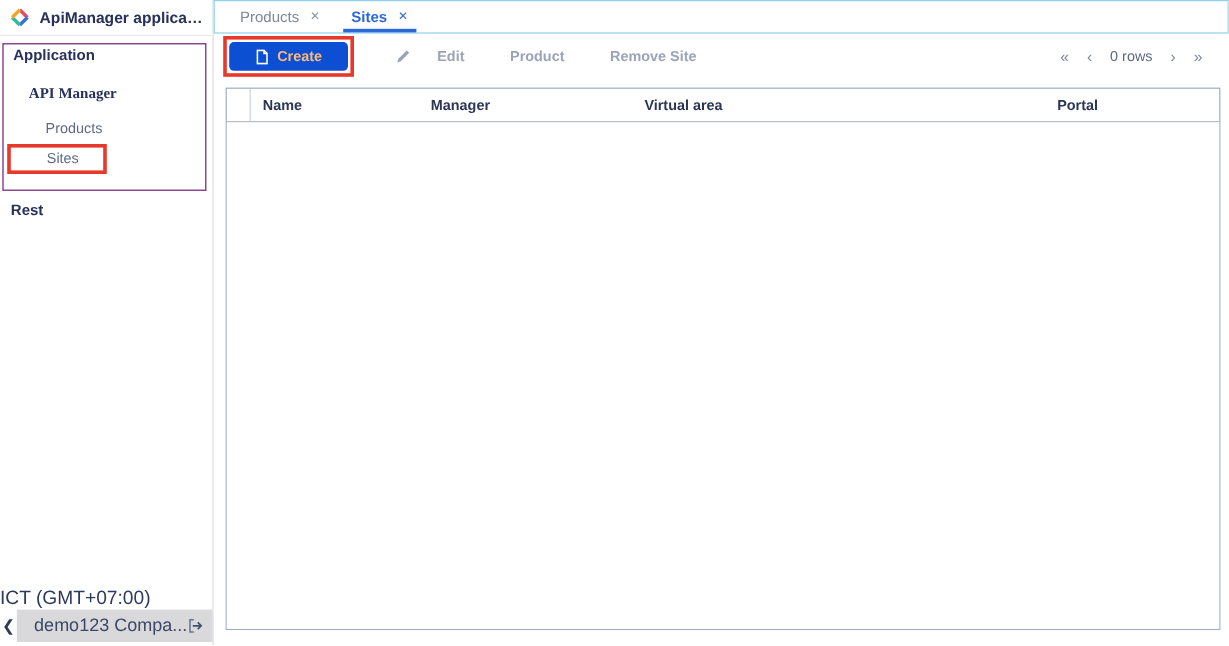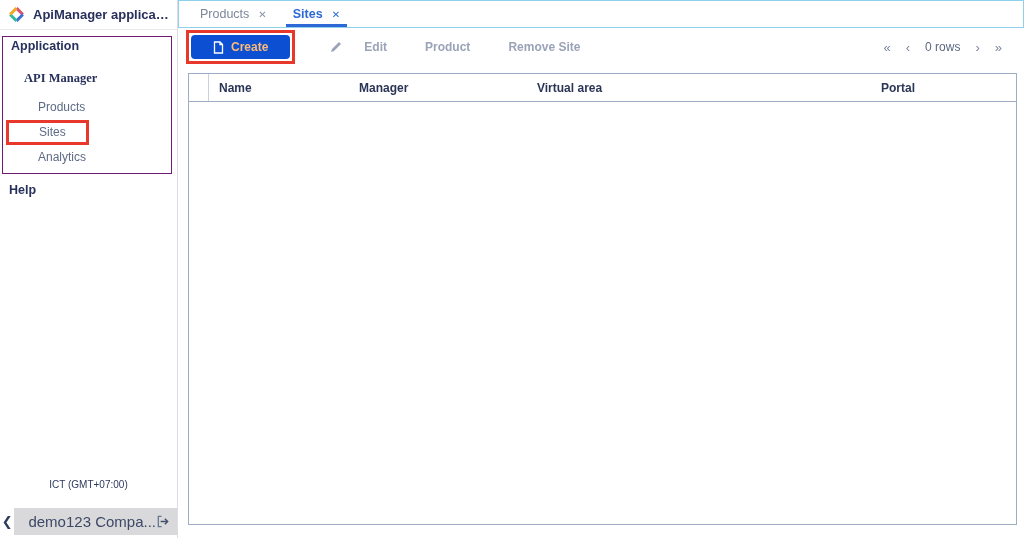--- a/index.html
+++ b/index.html
@@ -46,22 +46,22 @@
   .nav-item:last-child { margin-bottom: 0; }
   .nav-item.annotated {
     border: 3px solid #e8372b;
     width: 83px; margin-left: 3px;
     padding: 2px 0 2px 30px;
     margin-top: -5px; margin-bottom: 5px;
   }
   .nav-help { margin: 9px 0 0 9px; }
   .sidebar-spacer { flex: 1; }
   .timezone {
-    text-align: center; color: #2e3a5c; font-size: 10px;
-    margin-bottom: 18px;
+    color: #2e3a5c; font-size: 16px;
+    margin-bottom: 0;
   }
   .sidebar-footer {
     height: 27px; min-height: 27px; margin-bottom: 3px;
     display: flex; align-items: stretch;
   }
   .collapse-btn {
     width: 28px; display: flex; align-items: center; justify-content: center;
     color: #2e3a5c; font-size: 13px; font-weight: 700; cursor: pointer;
     background: #ffffff;
   }
@@ -164,24 +164,23 @@
     </span>
     <span class="app-title">ApiManager applicati...</span>
   </div>
 
   <div class="menu-annotation">
     <div class="nav-section nav-application">Application</div>
     <div class="nav-section nav-apimanager">API Manager</div>
     <ul class="nav-sub">
       <li class="nav-item">Products</li>
       <li class="nav-item annotated">Sites</li>
-      <li class="nav-item">Analytics</li>
     </ul>
   </div>
-  <div class="nav-section nav-help">Help</div>
+  <div class="nav-section nav-help">Rest</div>
 
   <div class="sidebar-spacer"></div>
 
   <div class="timezone">ICT (GMT+07:00)</div>
 
   <div class="sidebar-footer">
     <div class="collapse-btn">❮</div>
     <div class="org-bar">
       <span class="org-label">demo123 Compa...</span>
       <span style="display:flex">

